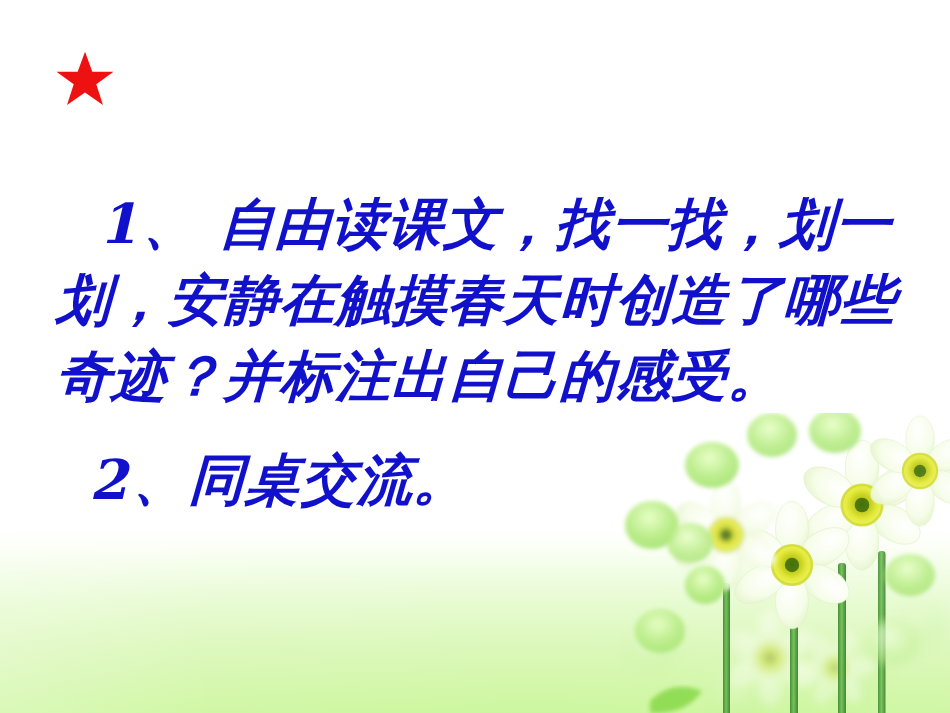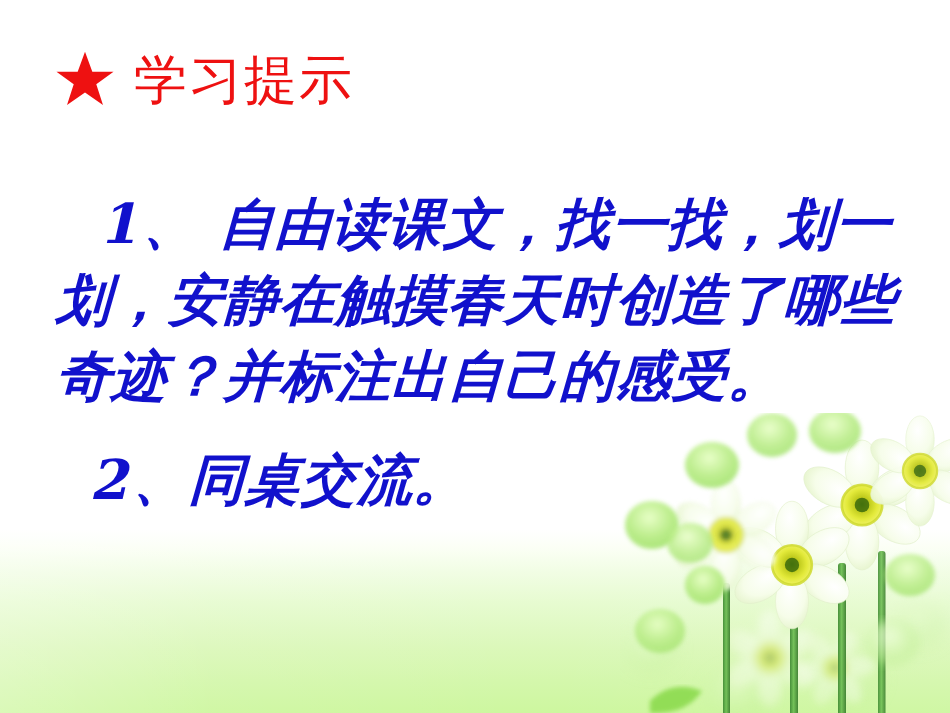--- a/index.html
+++ b/index.html
@@ -225,21 +225,20 @@
         <ellipse cx="290" cy="162" rx="25" ry="21" fill="url(#petalGrad)" opacity="0.8" filter="url(#blurSm)"></ellipse>
         <ellipse cx="272" cy="230" rx="27" ry="23" fill="url(#petalGradSoft)" opacity="0.75" filter="url(#blurMd)"></ellipse>
       </g>
     </svg>
   </div>
 
   <div id="title-row">
     <svg id="star-icon" viewBox="0 0 100 100">
       <polygon points="50,6 61.8,38.2 96,38.2 68.2,58.6 79,92 50,71.6 21,92 31.8,58.6 4,38.2 38.2,38.2" fill="#ee1111"></polygon>
     </svg>
-    <div id="title-text">学习提示</div>
   </div>
 
   <div id="body-text">
     <div id="item-1">
       <div class="body-line">1、 自由读课文，找一找，划一</div>
       <div class="body-line">划，安静在触摸春天时创造了哪些</div>
       <div class="body-line">奇迹？并标注出自己的感受。</div>
     </div>
     <div id="item-2">
       <div class="body-line">2、同桌交流。</div>

